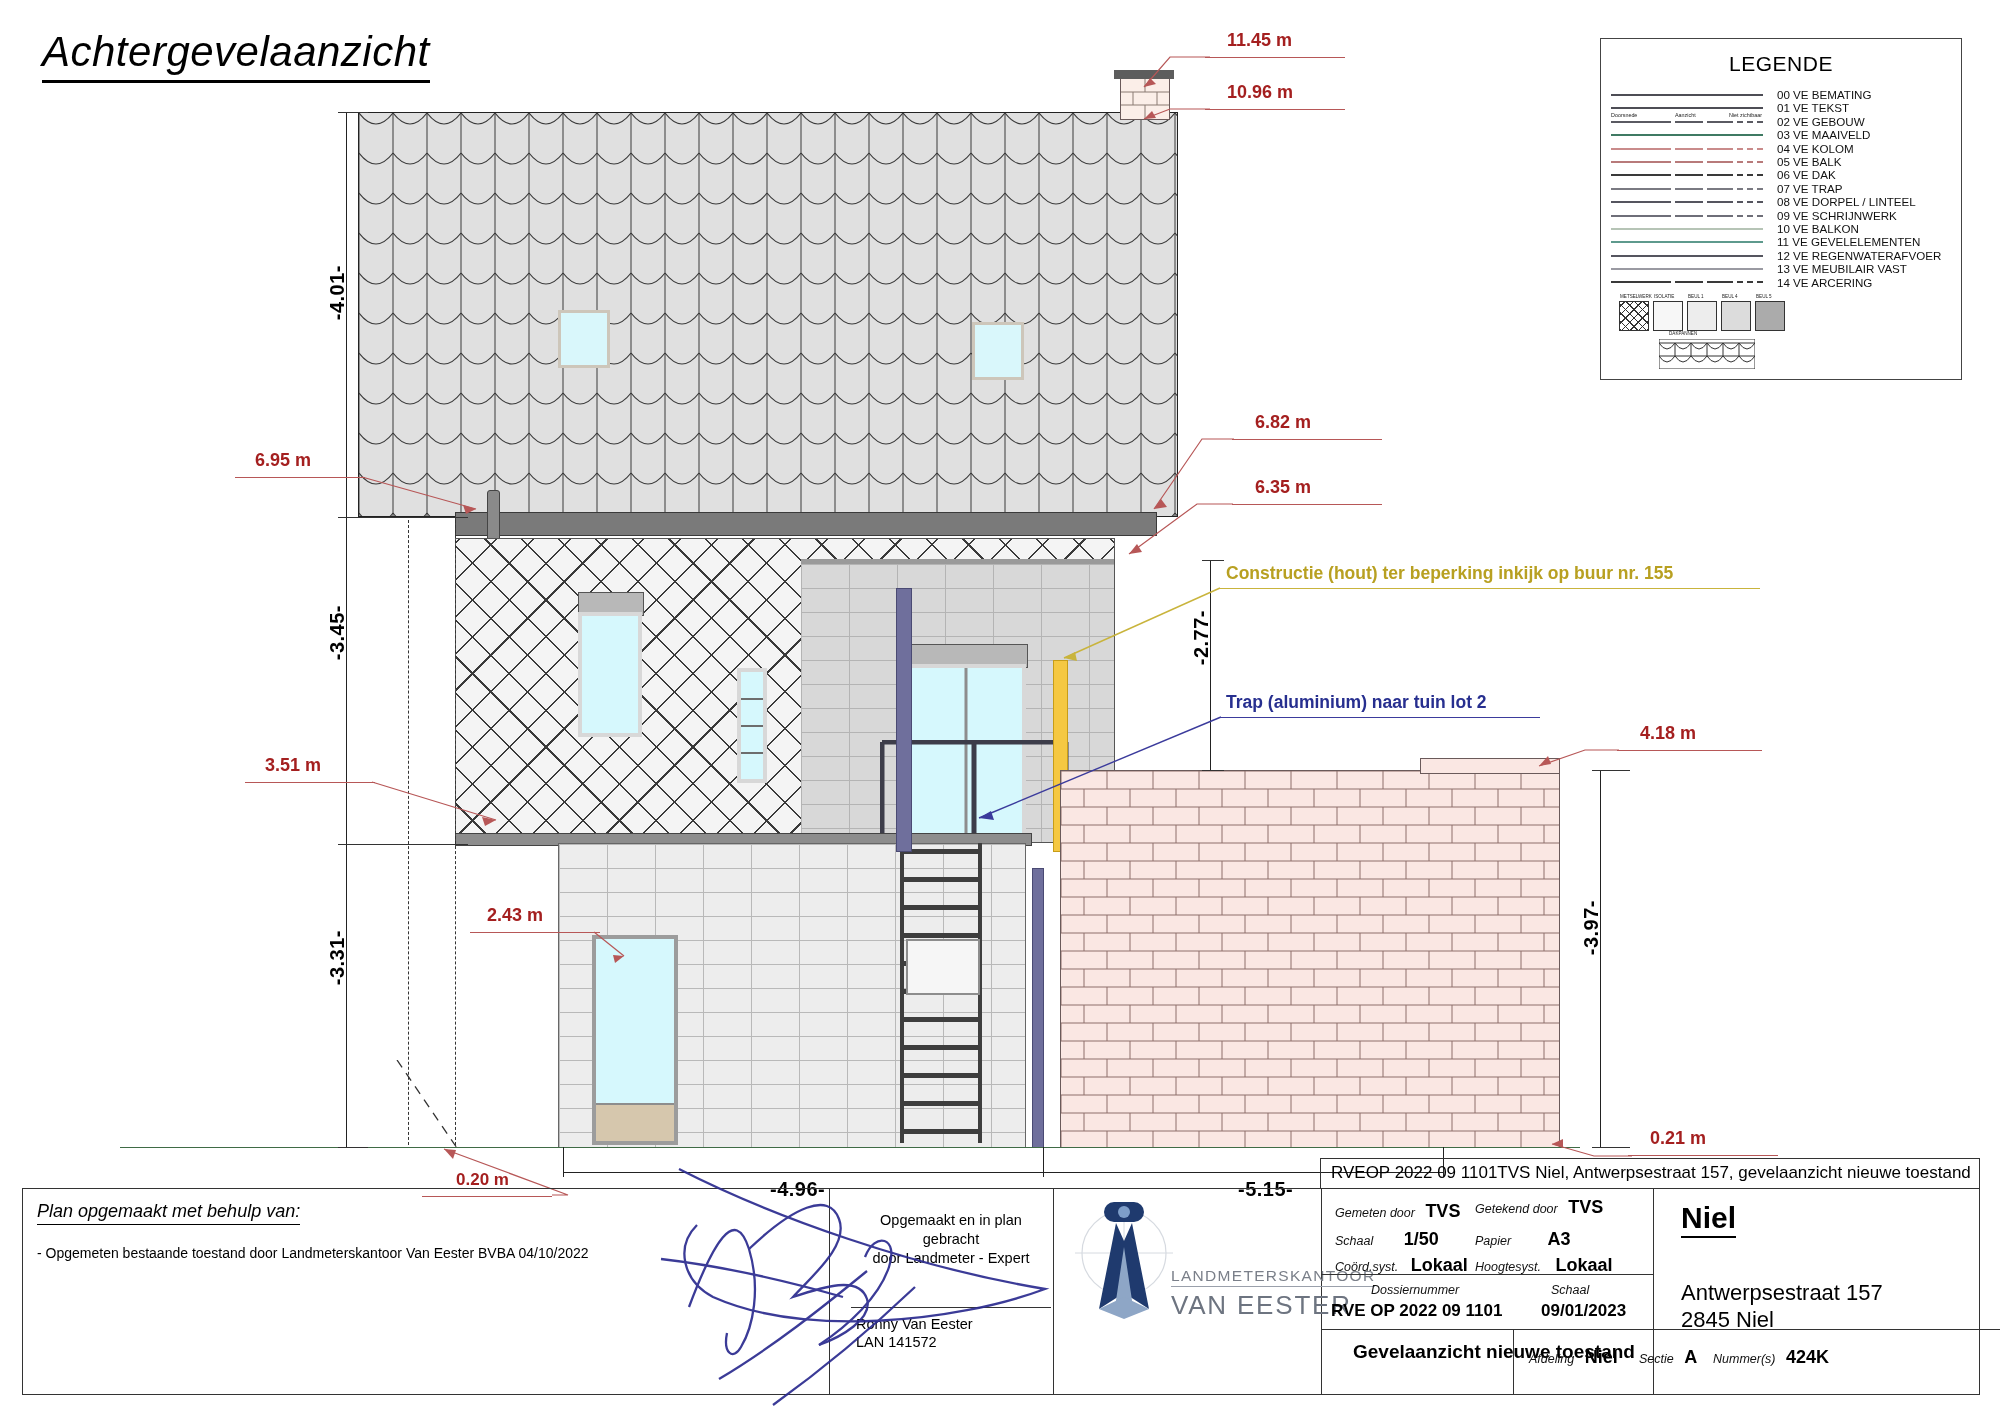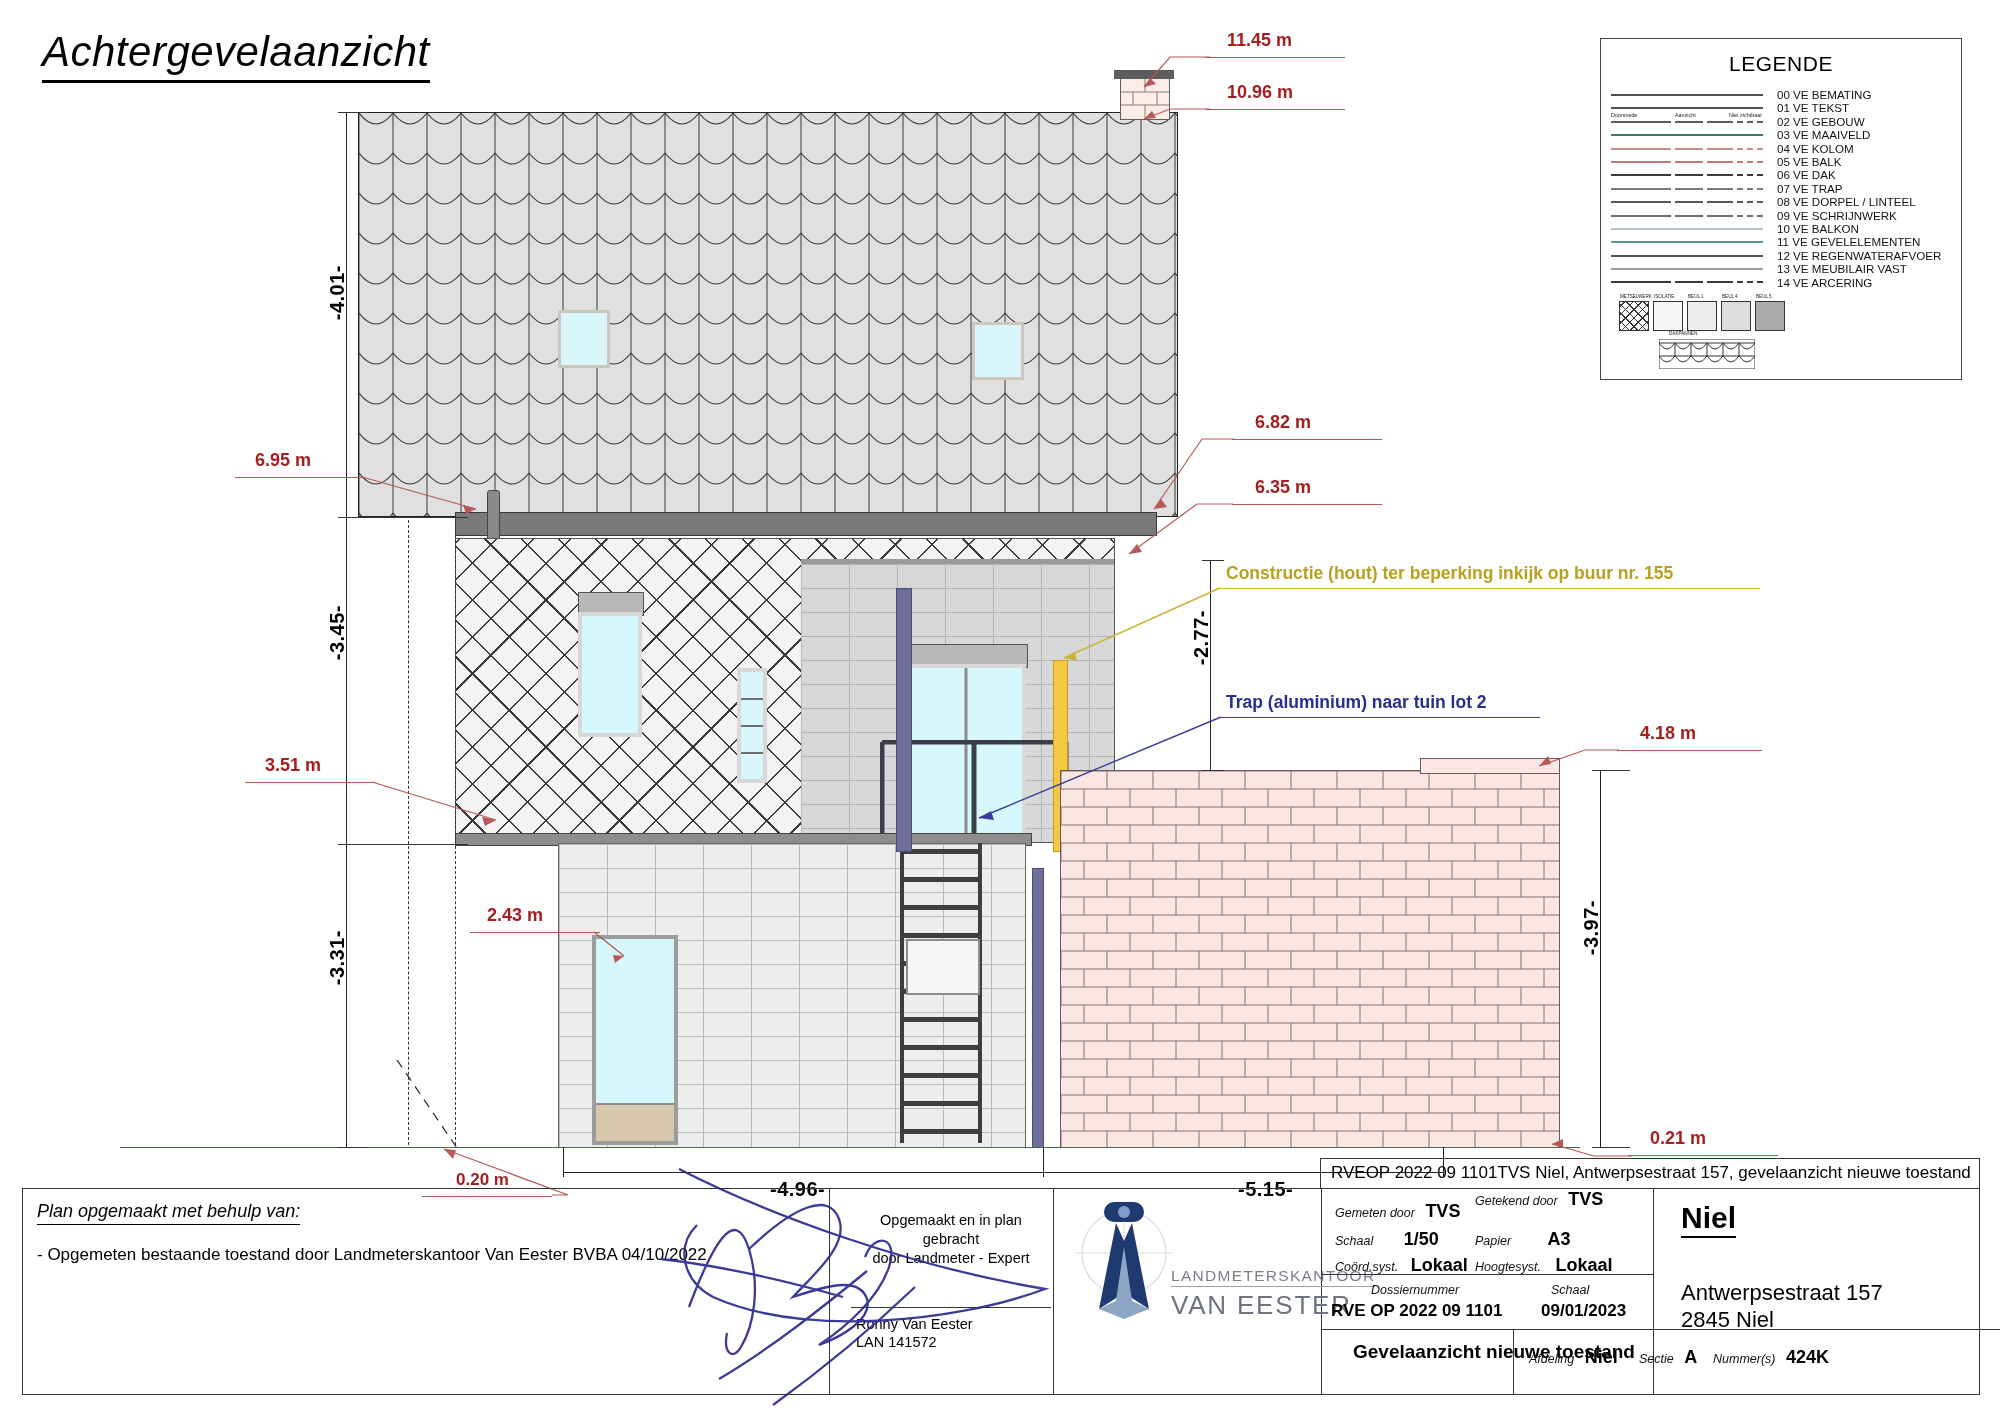--- a/index.html
+++ b/index.html
@@ -97,21 +97,21 @@
   .note-blue{position:absolute;color:#272f8f;font-size:17.5px;font-weight:bold;white-space:nowrap;}
   .ul-yellow{position:absolute;height:0;border-top:1.4px solid #c9b43c;}
   .ul-blue{position:absolute;height:0;border-top:1.4px solid #3b3b9c;}
 
   
   #titleblock{position:absolute;left:22px;top:1188px;width:1956px;height:205px;border:1.5px solid #333;}
   .tb-v{position:absolute;top:0;bottom:0;width:1px;background:#333;}
   .tb-h{position:absolute;height:1px;background:#333;}
   #tb-note-head{position:absolute;left:14px;top:12px;font-size:18px;font-style:italic;
                 border-bottom:1.5px solid #000;padding-bottom:2px;font-weight:400;}
-  #tb-note-body{position:absolute;left:14px;top:56px;font-size:17px;}
+  #tb-note-body{position:absolute;left:14px;top:56px;font-size:14px;}
   #tb-surveyor{position:absolute;left:833px;top:22px;width:190px;text-align:center;
                font-size:14.5px;line-height:19px;}
   #tb-signline{position:absolute;left:828px;top:118px;width:200px;height:1px;background:#333;}
   #tb-signer{position:absolute;left:833px;top:126px;width:190px;text-align:left;font-size:14.5px;line-height:18px;}
   #tb-contact{position:absolute;left:1058px;top:147px;font-size:14.5px;line-height:18px;font-weight:bold;}
   #logo-text{position:absolute;left:1148px;top:78px;}
   #logo-l1{font-size:15.5px;color:#7a7f89;letter-spacing:1.3px;border-bottom:1px solid #9aa0ab;padding-bottom:1px;}
   #logo-l2{font-size:26px;color:#6d7480;letter-spacing:1.8px;margin-top:3px;}
 
   .meta-k{font-size:12.5px;font-style:italic;color:#111;}
@@ -526,21 +526,21 @@
     </div>
 
     <div class="tb-h" style="left:1298px;top:85px;width:332px;"></div>
     <div class="tb-h" style="left:1298px;top:140px;width:680px;"></div>
     <div class="tb-v" style="left:1490px;top:140px;"></div>
 
     <div style="position:absolute;left:1312px;top:12px;">
       <span class="meta-k">Gemeten door</span>
       <span class="meta-v" style="margin-left:6px">TVS</span>
     </div>
-    <div style="position:absolute;left:1452px;top:0;">
+    <div style="position:absolute;left:1452px;top:8px;">
       <span class="meta-k">Getekend door</span>
       <span class="meta-v" style="margin-left:6px">TVS</span>
     </div>
     <div style="position:absolute;left:1312px;top:40px;">
       <span class="meta-k">Schaal</span>
       <span class="meta-v" style="margin-left:26px">1/50</span>
     </div>
     <div style="position:absolute;left:1452px;top:40px;">
       <span class="meta-k">Papier</span>
       <span class="meta-v" style="margin-left:32px">A3</span>

